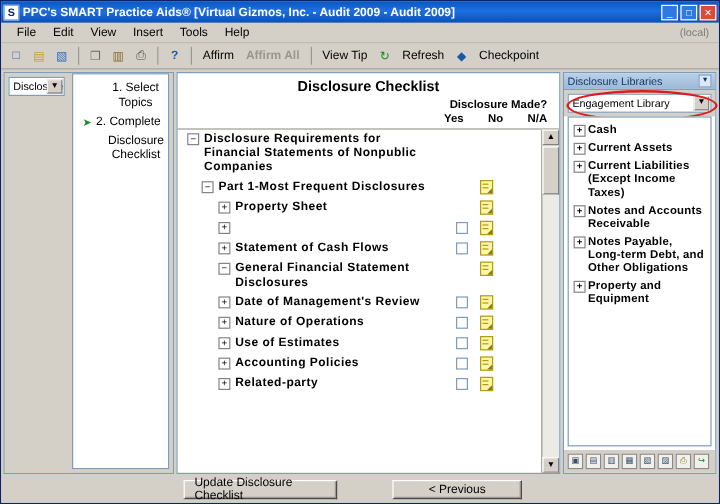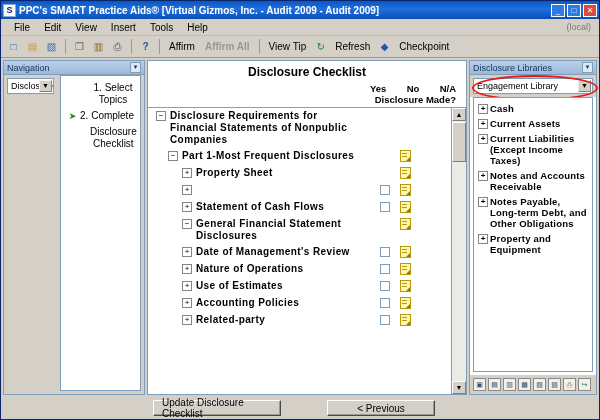--- a/index.html
+++ b/index.html
@@ -482,24 +482,20 @@
     <div class="tlabel">View Tip</div>
     <div class="tbtn" style="color:#1a8a1a;">↻</div>
     <div class="tlabel">Refresh</div>
     <div class="tbtn" style="color:#1b58a8;">◆</div>
     <div class="tlabel">Checkpoint</div>
   </div>
 
   <div class="body">
 
     <div class="panel nav">
-      <div class="panel-hdr">
-        <span>Navigation</span>
-        <span class="dot">▾</span>
-      </div>
       <div class="nav-body">
         <div class="combo-row">
           <div class="combo">
             <span>Disclosure</span>
             <span class="arrow">▼</span>
           </div>
         </div>
         <div class="nav-list">
           <div class="nav-step sub">
             <span class="marker"></span>
@@ -513,28 +509,28 @@
             <span class="marker"></span>
             <span class="txt">Disclosure Checklist</span>
           </div>
         </div>
       </div>
     </div>
 
     <div class="center">
       <div class="checklist-title">Disclosure Checklist</div>
       <div class="made-hdr">
+        <div>Disclosure Made?</div>
+      </div>
+      <div class="made-hdr">
         <div class="ynh">
           <span>Yes</span>
           <span>No</span>
           <span>N/A</span>
         </div>
-      </div>
-      <div class="made-hdr">
-        <div>Disclosure Made?</div>
       </div>
 
       <div class="center-scroll">
         <div class="rows">
 
           <div class="row">
             <div class="indent1" style="display:flex;flex:1;">
               <span class="expander">−</span>
               <span class="label b">Disclosure Requirements for Financial Statements of Nonpublic Companies</span>
             </div>

